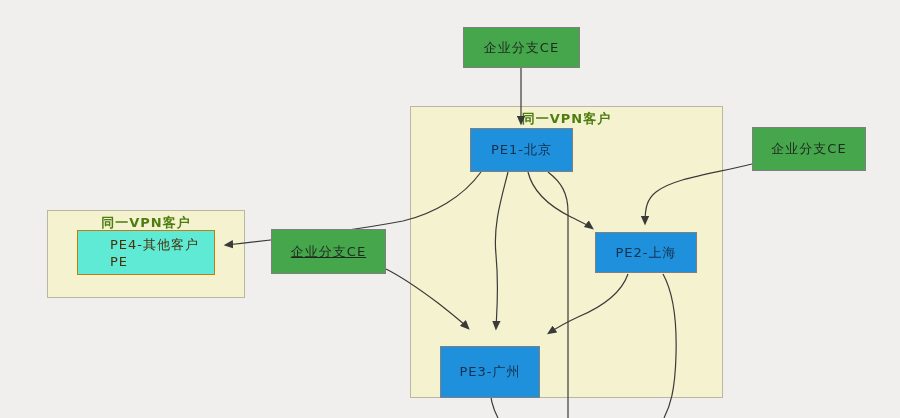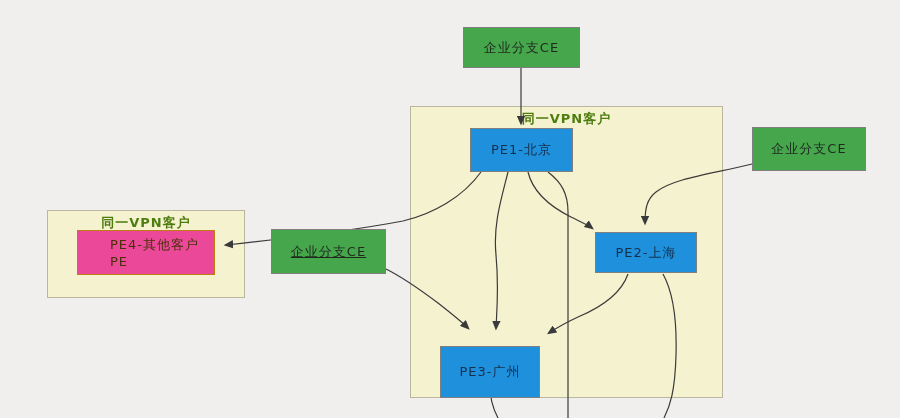--- a/index.html
+++ b/index.html
@@ -18,21 +18,21 @@
     font-size:13px; font-weight:600; color:#4d7c0f; letter-spacing:1px;
   }
   svg.edges { position:absolute; left:0; top:0; z-index:2; pointer-events:none; }
   .node {
     position:absolute; display:flex; align-items:center; justify-content:center;
     font-size:13px; color:#1f2a1f; box-sizing:border-box; z-index:3;
     border:1px solid #7f7f7f; letter-spacing:1px;
   }
   .ce  { background:#46a64c; }
   .pe  { background:#1e90dc; color:#15304d; }
-  .pe-other { background:#ec4899; border-color:#bf7d12; color:#4a3008;padding-left:32px; }
+  .pe-other { background:#5eead4; border-color:#bf7d12; color:#4a3008;padding-left:32px; }
   .underlined { text-decoration:underline; }
 </style>
 </head>
 <body>
 
 <div class="canvas">
 
   <div class="group" style="left:410px; top:106px; width:313px; height:292px;">
     <div class="group-label">同一VPN客户</div>
   </div>

